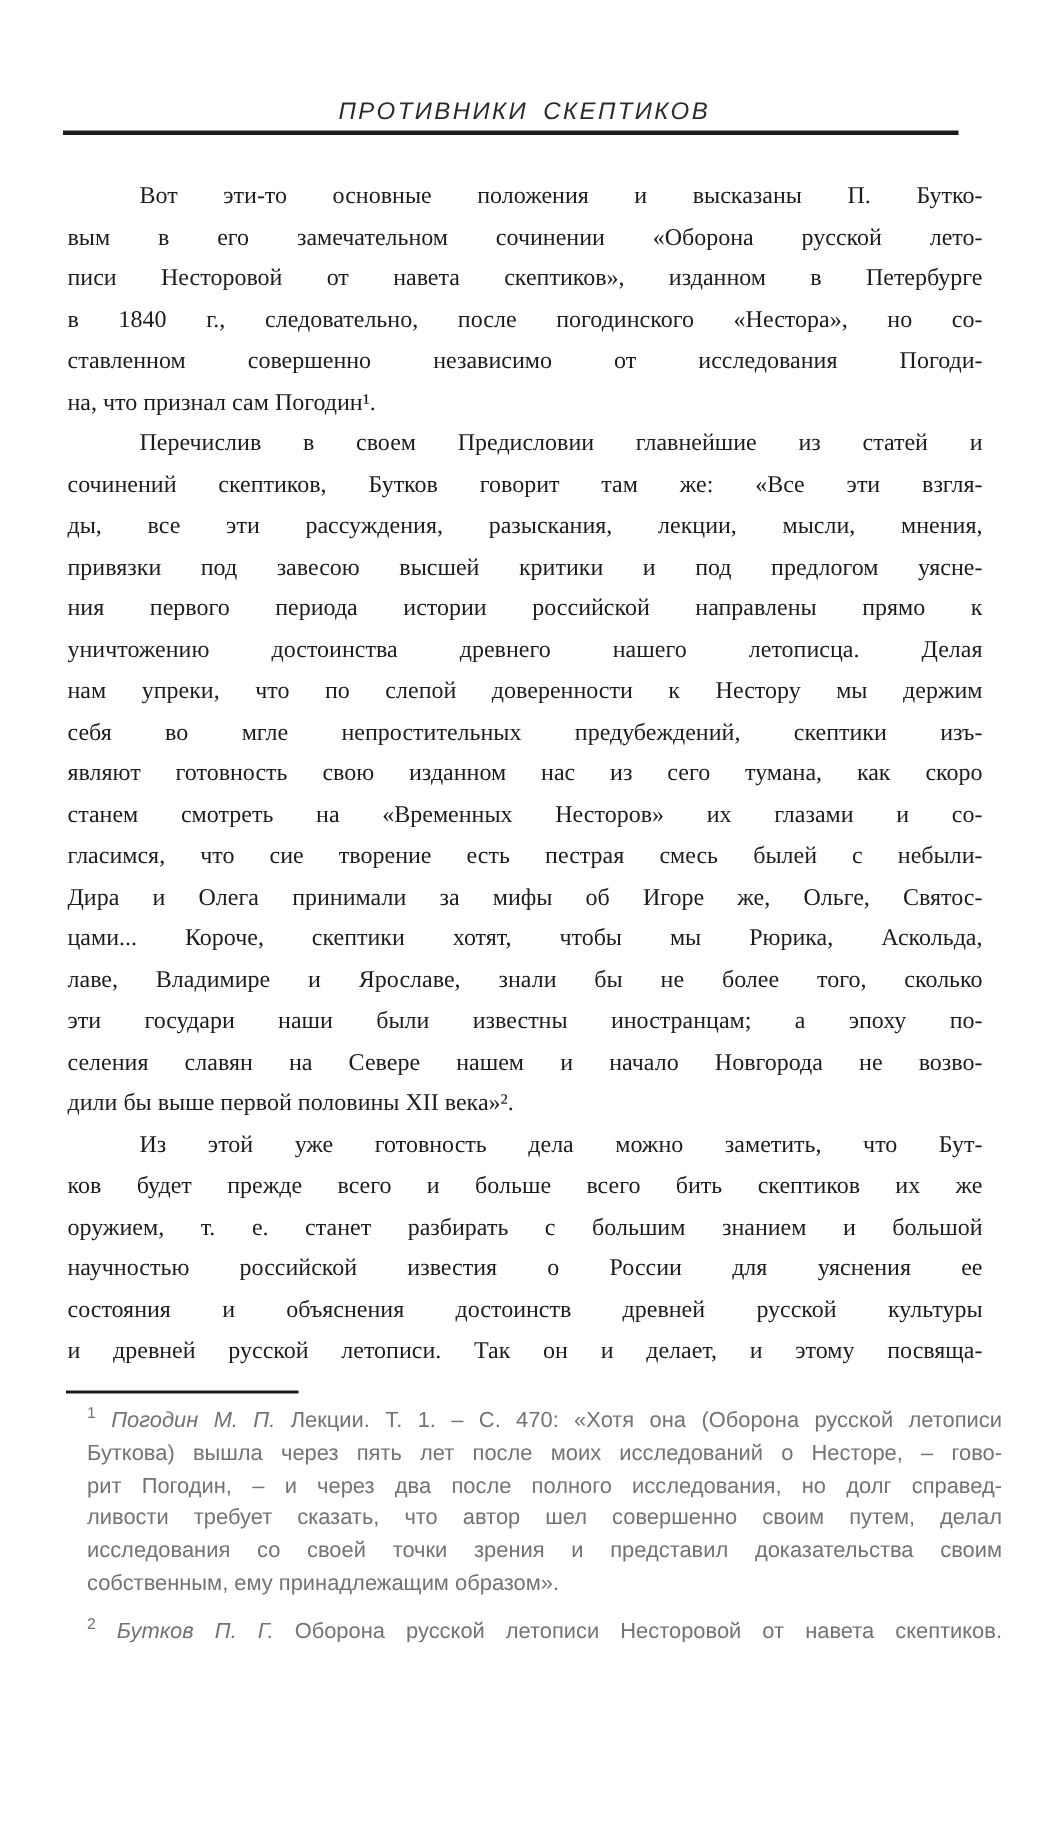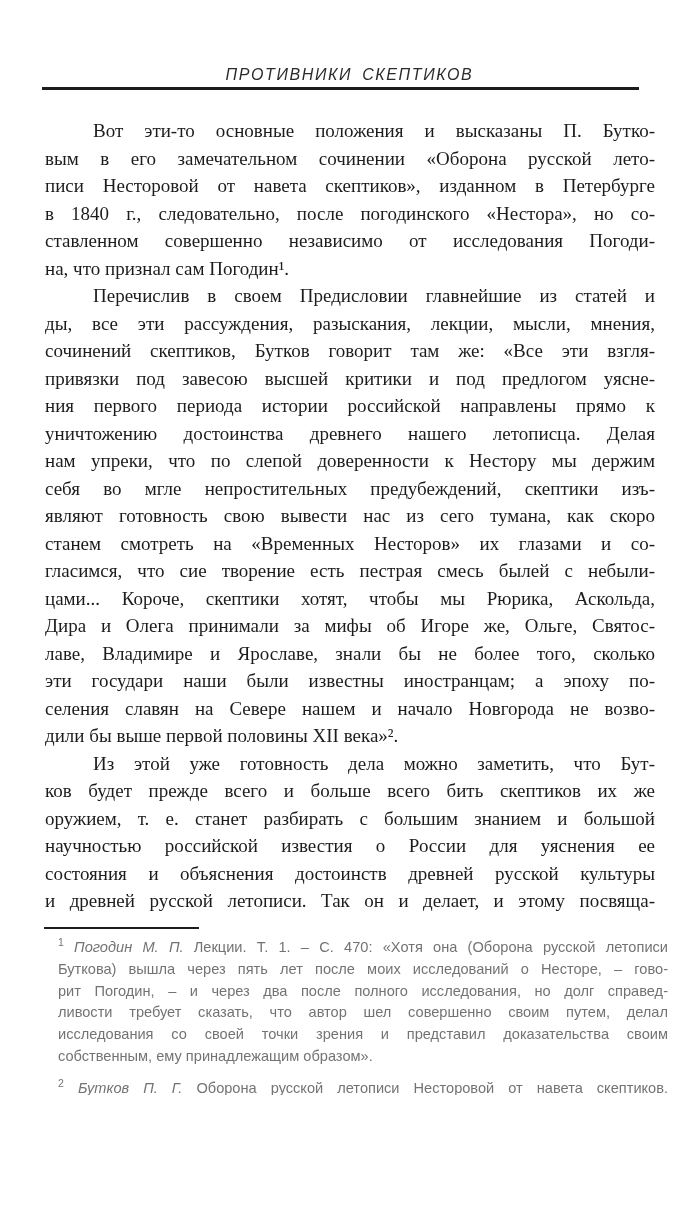--- a/index.html
+++ b/index.html
@@ -31,21 +31,21 @@
     left: 42px;
     width: 597px;
     height: 3px;
     background: #1c1c1c;
   }
   .body-text {
     position: absolute;
     top: 117px;
     left: 45px;
     width: 610px;
-    font-size: 19px;
+    font-size: 16px;
     line-height: 27.5px;
     color: #1c1c1c;
   }
   .line {
     text-align: justify;
     text-align-last: justify;
   }
   .line.last { text-align-last: left; }
   .line.indent { text-indent: 48px; }
   .fn-rule {
@@ -98,32 +98,32 @@
       <div class="paragraph">
         <div class="line indent">Вот эти-то основные положения и высказаны П. Бутко-</div>
         <div class="line">вым в его замечательном сочинении «Оборона русской лето-</div>
         <div class="line">писи Несторовой от навета скептиков», изданном в Петербурге</div>
         <div class="line">в 1840 г., следовательно, после погодинского «Нестора», но со-</div>
         <div class="line">ставленном совершенно независимо от исследования Погоди-</div>
         <div class="line last">на, что признал сам Погодин¹.</div>
       </div>
       <div class="paragraph">
         <div class="line indent">Перечислив в своем Предисловии главнейшие из статей и</div>
+        <div class="line">сочинений скептиков, Бутков говорит там же: «Все эти взгля-</div>
         <div class="line">ды, все эти рассуждения, разыскания, лекции, мысли, мнения,</div>
-        <div class="line">сочинений скептиков, Бутков говорит там же: «Все эти взгля-</div>
         <div class="line">привязки под завесою высшей критики и под предлогом уясне-</div>
         <div class="line">ния первого периода истории российской направлены прямо к</div>
         <div class="line">уничтожению достоинства древнего нашего летописца. Делая</div>
         <div class="line">нам упреки, что по слепой доверенности к Нестору мы держим</div>
         <div class="line">себя во мгле непростительных предубеждений, скептики изъ-</div>
-        <div class="line">являют готовность свою вывести нас из сего тумана, как скоро</div>
+        <div class="line">являют готовность свою изданном нас из сего тумана, как скоро</div>
         <div class="line">станем смотреть на «Временных Несторов» их глазами и со-</div>
         <div class="line">гласимся, что сие творение есть пестрая смесь былей с небыли-</div>
+        <div class="line">Дира и Олега принимали за мифы об Игоре же, Ольге, Святос-</div>
         <div class="line">цами... Короче, скептики хотят, чтобы мы Рюрика, Аскольда,</div>
-        <div class="line">Дира и Олега принимали за мифы об Игоре же, Ольге, Святос-</div>
         <div class="line">лаве, Владимире и Ярославе, знали бы не более того, сколько</div>
         <div class="line">эти государи наши были известны иностранцам; а эпоху по-</div>
         <div class="line">селения славян на Севере нашем и начало Новгорода не возво-</div>
         <div class="line last">дили бы выше первой половины XII века»².</div>
       </div>
       <div class="paragraph">
         <div class="line indent">Из этой уже готовность дела можно заметить, что Бут-</div>
         <div class="line">ков будет прежде всего и больше всего бить скептиков их же</div>
         <div class="line">оружием, т. е. станет разбирать с большим знанием и большой</div>
         <div class="line">научностью российской известия о России для уяснения ее</div>

